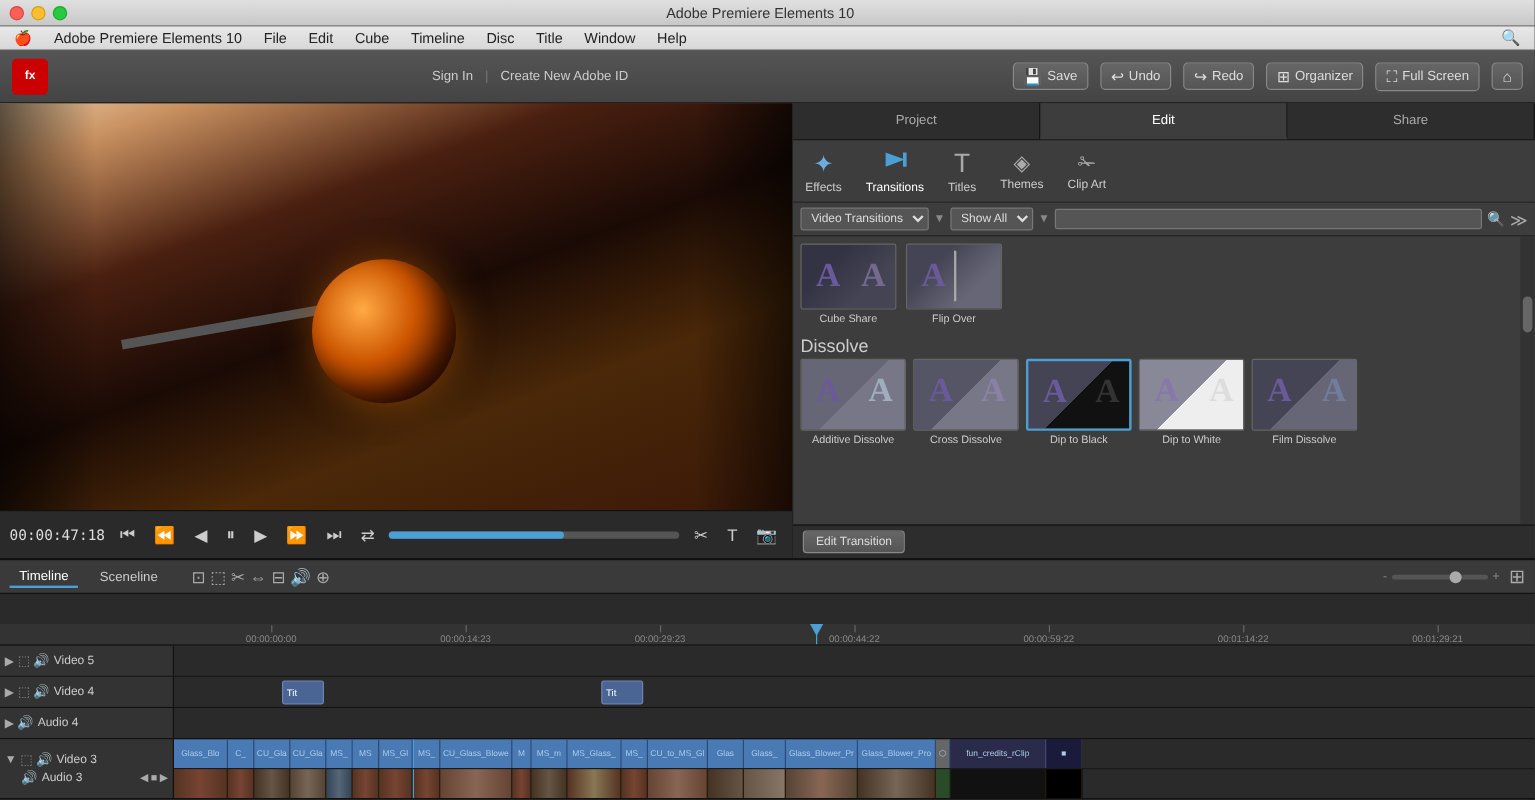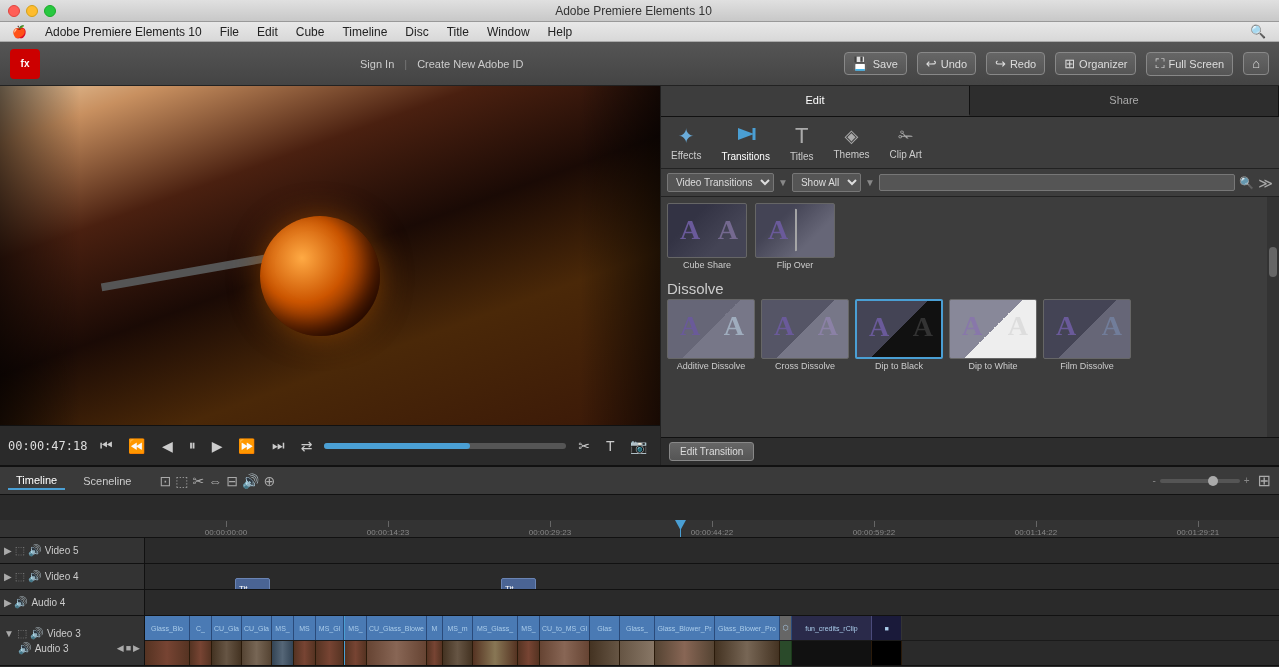--- a/index.html
+++ b/index.html
@@ -254,21 +254,21 @@
       width: 145px; min-width: 145px; display: flex; align-items: center;
       background: #333; height: 100%; border-right: 1px solid #111; padding: 0 4px; gap: 3px;
     }
     .track-expand { font-size: 10px; color: #aaa; cursor: pointer; }
     .track-icon { font-size: 11px; color: #888; }
     .track-name { font-size: 10px; color: #ccc; flex: 1; }
     .track-content {
       flex: 1; height: 100%; position: relative; overflow: hidden; background: #2a2a2a;
     }
     .track-clip {
-      position: absolute; height: 20px; top: 14px;
+      position: absolute; height: 20px; top: 3px;
       background: #4a8fc4; border: 1px solid #6aafda; border-radius: 2px;
       display: flex; align-items: center; padding: 0 3px;
       font-size: 8px; color: #fff; overflow: hidden; white-space: nowrap; cursor: pointer;
     }
     .track-clip.title-clip { background: #4a6494; border-color: #6a84b4; }
 
     .scrollbar-v {
       width: 12px; background: #333; position: absolute; right: 0; top: 0; bottom: 0;
     }
     .scrollbar-thumb {
@@ -399,20 +399,21 @@
       </div>
       <span class="ctrl-btn">✂</span>
       <span class="ctrl-btn">T</span>
       <span class="ctrl-btn">📷</span>
     </div>
   </div>
 
   <div id="effects-panel">
 
     <div id="panel-tabs">
+      <div class="panel-tab">Project</div>
       <div class="panel-tab active">Edit</div>
       <div class="panel-tab">Share</div>
     </div>
 
     <div id="sub-icons">
       <div class="sub-icon-item">
         <div class="sub-icon-glyph" style="font-size:20px;color:#6aacda;">✦</div>
         <span>Effects</span>
       </div>
       <div class="sub-icon-item active">

